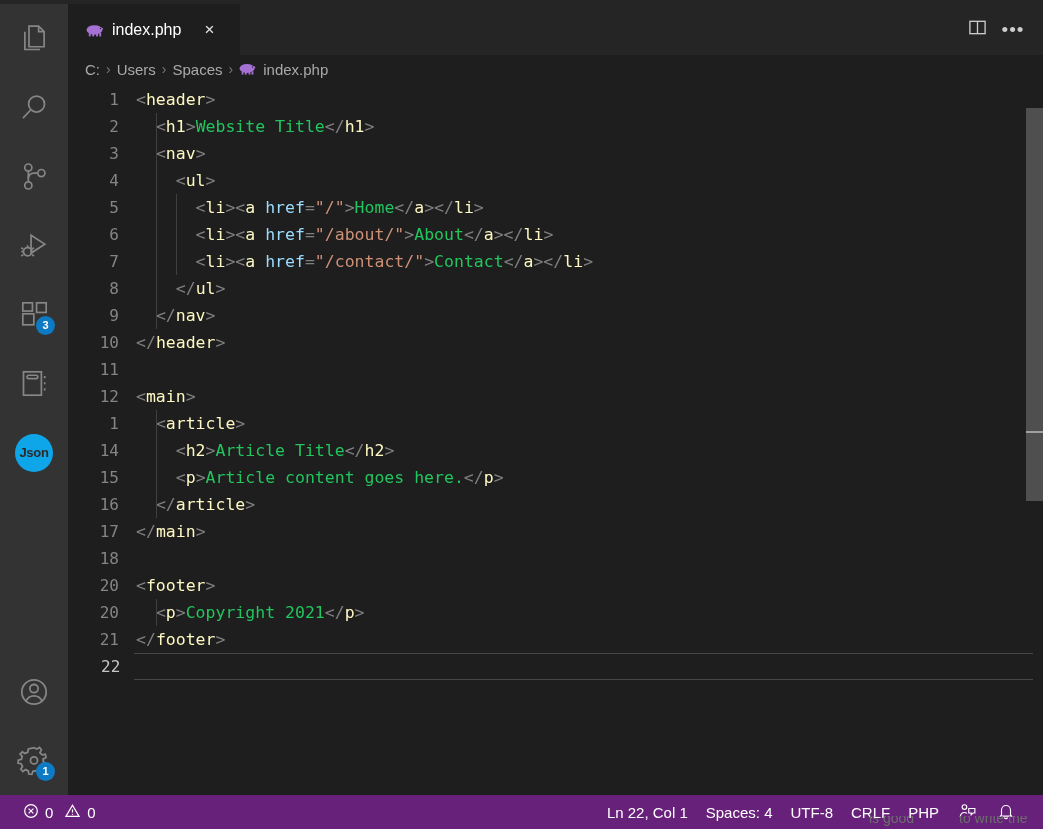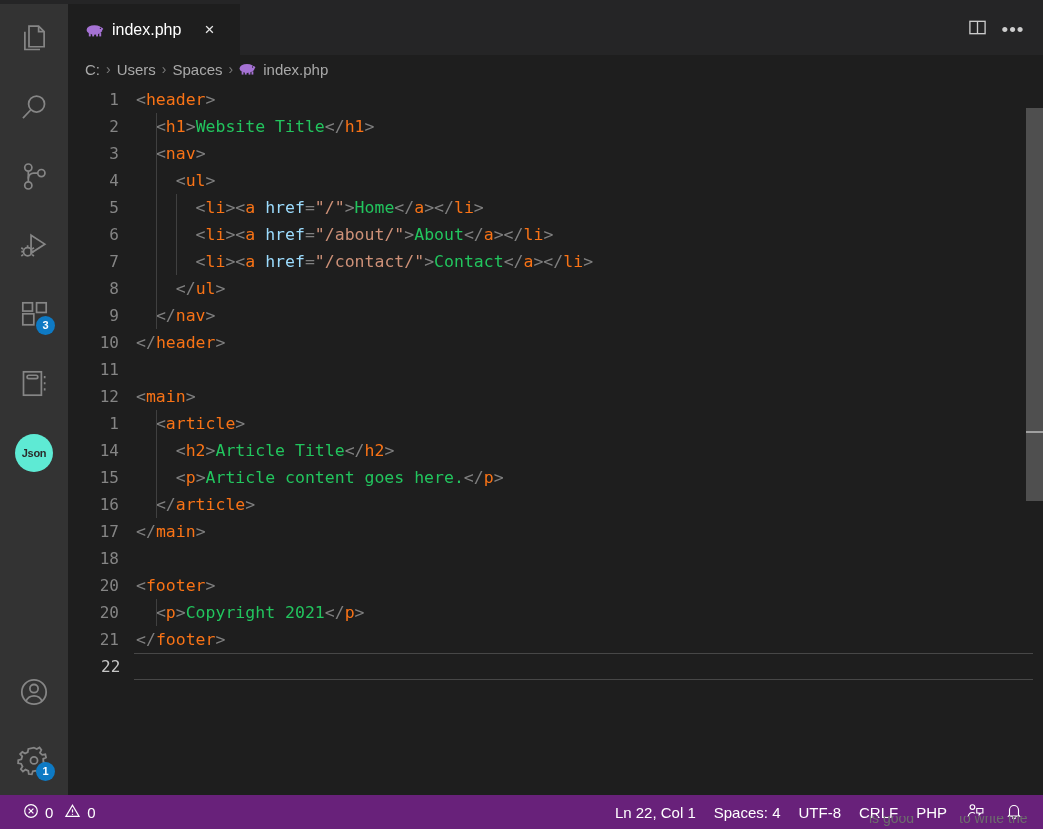--- a/index.html
+++ b/index.html
@@ -56,24 +56,24 @@
     color: #ffffff;
     font-size: 11px;
     font-weight: bold;
     display: flex; align-items: center; justify-content: center;
     padding: 0 5px;
     line-height: 1;
     font-family: "Liberation Sans", sans-serif;
   }
   .json-circle {
     width: 38px; height: 38px; border-radius: 50%;
-    background: #5eead4;
+    background: #0ea5e9;
     color: #2b2b2b;
     display: flex; align-items: center; justify-content: center;
-    font-size: 11px;
+    font-size: 13px;
     font-weight: bold;
     font-family: "Liberation Sans", sans-serif;
     letter-spacing: -0.3px;
   }
 
   
   .editorcol {
     flex: 1 1 auto;
     display: flex;
     flex-direction: column;
@@ -181,21 +181,21 @@
   }
   .cl.active {
     border-top: 1px solid #474747;
     border-bottom: 1px solid #474747;
     height: 27px;
     line-height: 25px;
     margin-right: 10px;
   }
   
   .t-punc  { color: #808080; }
-  .t-tag   { color: #f97316; }
+  .t-tag   { color: #fef9c3; }
   .t-attr  { color: #9cdcfe; }
   .t-str   { color: #ce9178; }
   .t-text  { color: #22c55e; }
   
   .guide {
     position: absolute;
     width: 1px;
     background: #404040;
     top: 3px;
   }
@@ -226,21 +226,21 @@
     flex: 0 0 34px;
     background: #68217a;
     display: flex;
     align-items: center;
     color: #ffffff;
     font-size: 15px;
     position: relative;
     z-index: 5;
   }
   .sb-left { display: flex; align-items: center; padding-left: 14px; gap: 7px; }
-  .sb-right { margin-left: auto; display: flex; align-items: center; padding-right: 10px; }
+  .sb-right { margin-left: auto; display: flex; align-items: center; padding-right: 18px; }
   .sb-item {
     padding: 0 9px;
     height: 34px;
     display: flex; align-items: center; gap: 6px;
     cursor: pointer;
     white-space: nowrap;
   }
   .sb-icon-item { padding: 0 10px; }
   .ghost-row {
     position: absolute;

